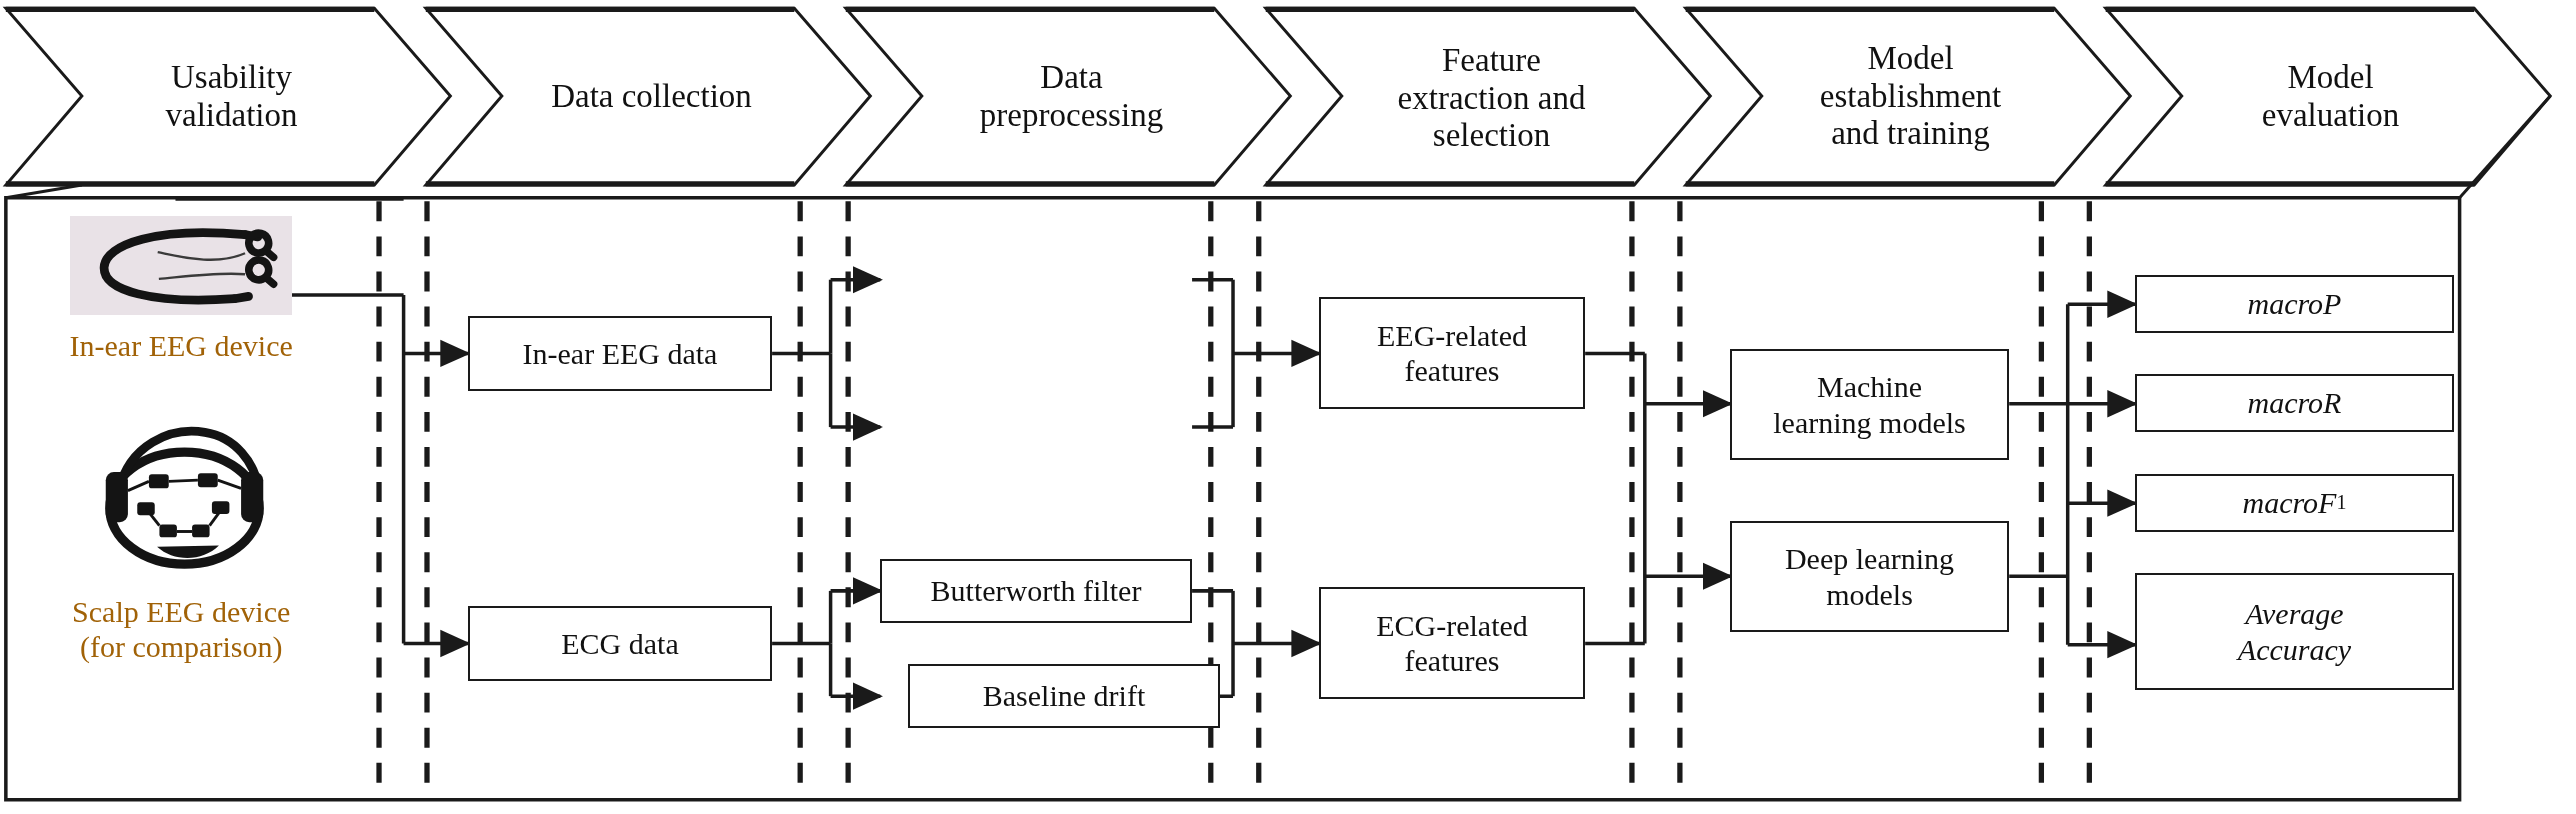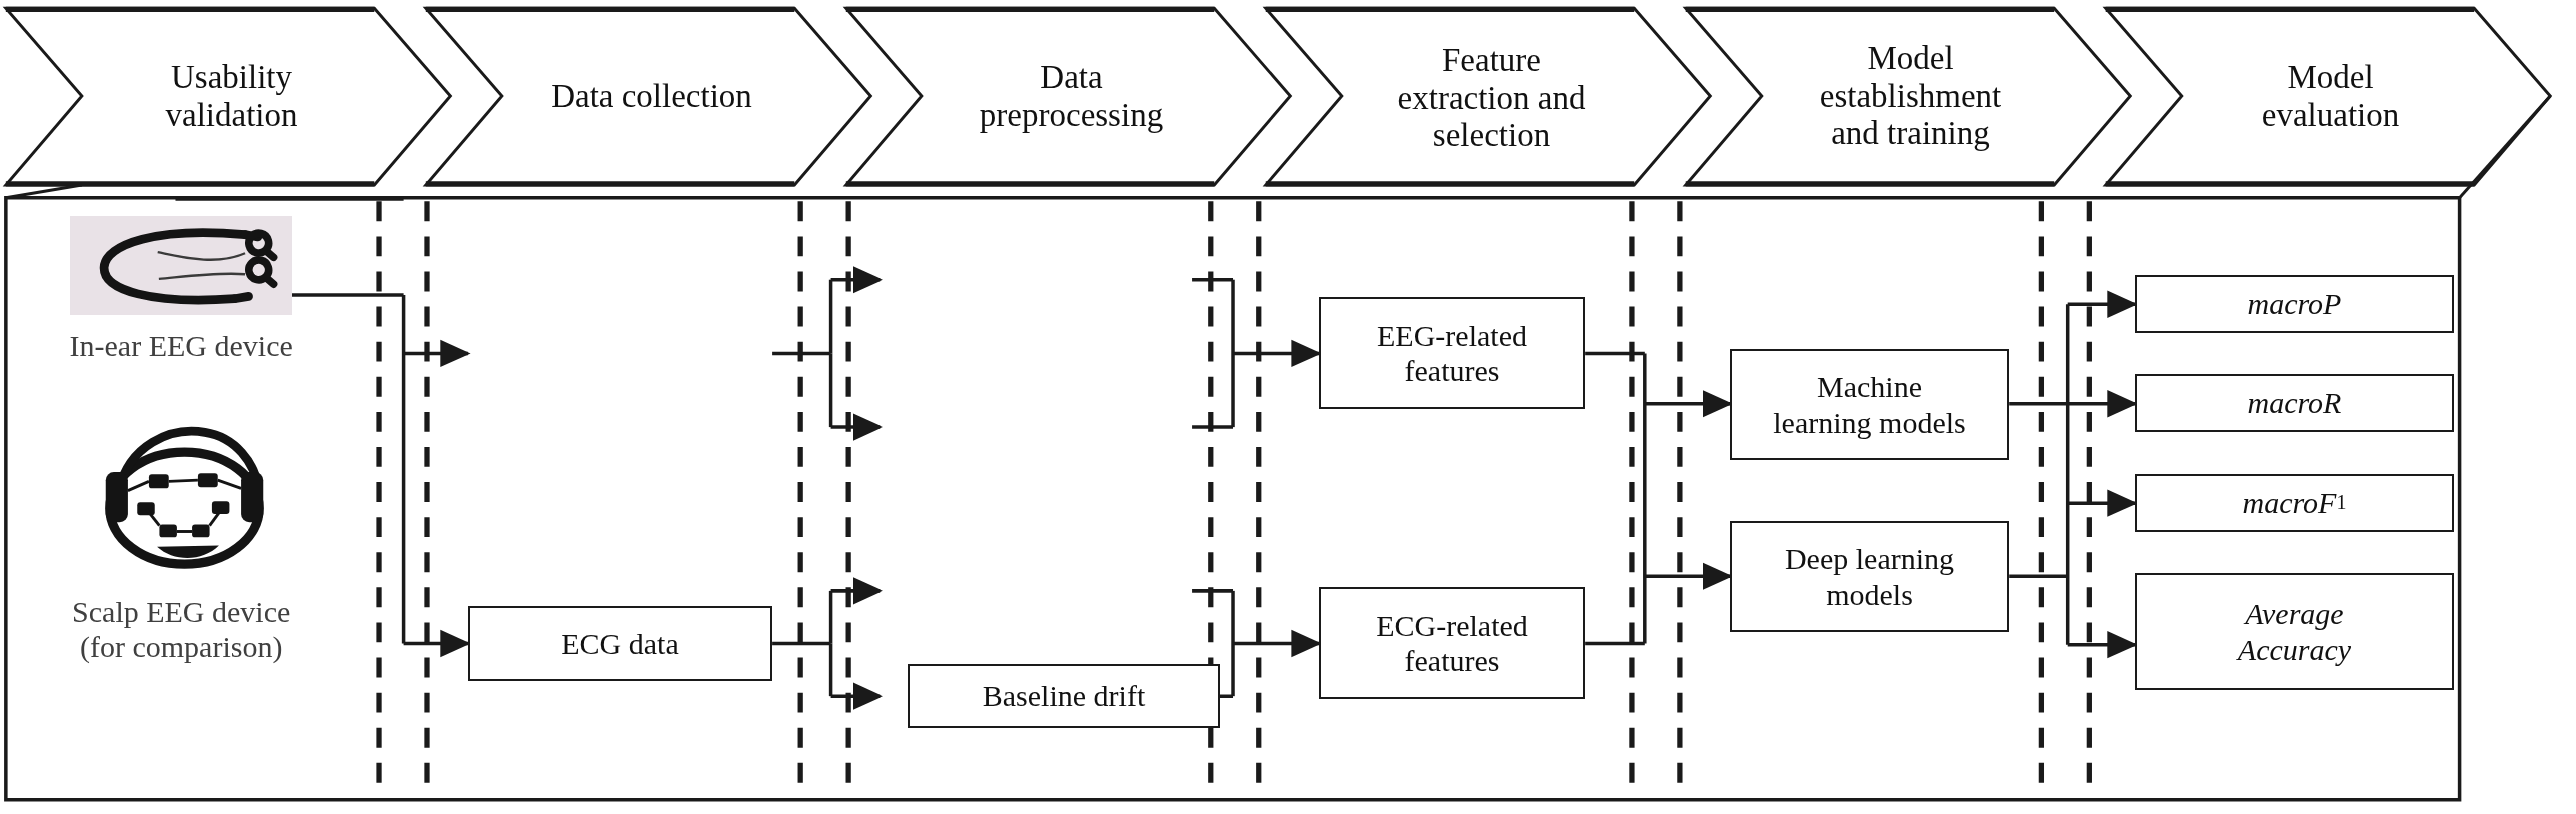--- a/index.html
+++ b/index.html
@@ -42,21 +42,21 @@
   }
   .pbox.ital{font-style:italic;}
   .pbox .sub{font-size:20px;font-style:normal;vertical-align:-0.25em;display:inline-block;}
 
   
   .cap{
     position:absolute;
     text-align:center;
     font-size:30px;
     line-height:1.18;
-    color:#404040;
+    color:#a16207;
     white-space:pre-line;
   }
 
   
   .photo{position:absolute;overflow:hidden;}
   .photo.inear{background:#e9e2e7;}
   .photo.scalp{background:#ffffff;}
   .photo svg{display:block;width:100%;height:100%;}
 </style>
 </head>
@@ -209,22 +209,24 @@
         <path d="M138,124 L188,122"></path>
           <path d="M100,172 L122,200"></path>
         <path d="M230,170 L208,200"></path>
           <path d="M152,210 L178,210"></path>
       </g>
     </svg>
   </div>
   <div class="cap" style="left:11.7px; top:594px; width:339px;">Scalp EEG device
 (for comparison)</div>
 
+  <div class="pbox" style="left:468px; top:316px; width:304px; height:75px;">In-ear EEG data</div>
   <div class="pbox" style="left:468px; top:606px; width:304px; height:75px;">ECG data</div>
 
+  <div class="pbox" style="left:880px; top:559px; width:312px; height:64px;">Butterworth filter</div>
   <div class="pbox" style="left:880px; top:664px; width:312px; height:64px;margin-left:28px;">Baseline drift</div>
 
   <div class="pbox" style="left:1319px; top:297px; width:266px; height:112px;">EEG-related
 features</div>
   <div class="pbox" style="left:1319px; top:587px; width:266px; height:112px;">ECG-related
 features</div>
 
   <div class="pbox" style="left:1730px; top:349px; width:279px; height:111px;">Machine
 learning models</div>
   <div class="pbox" style="left:1730px; top:521px; width:279px; height:111px;">Deep learning

